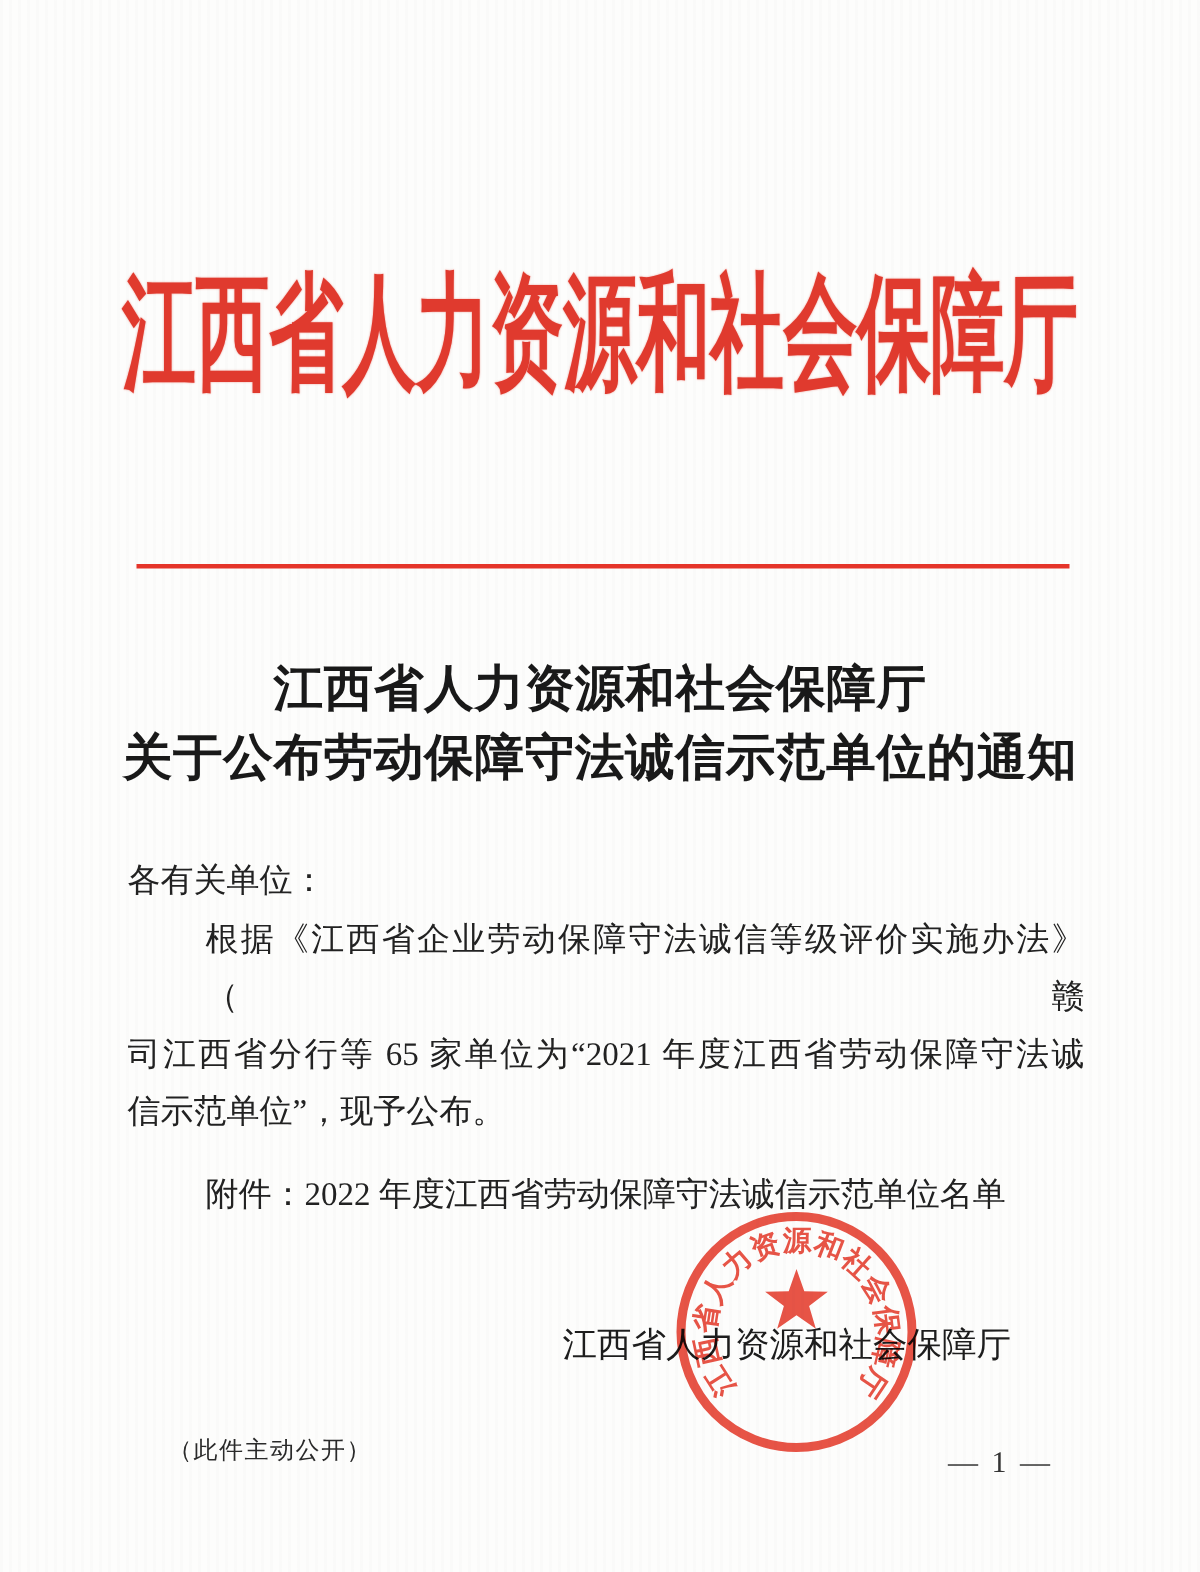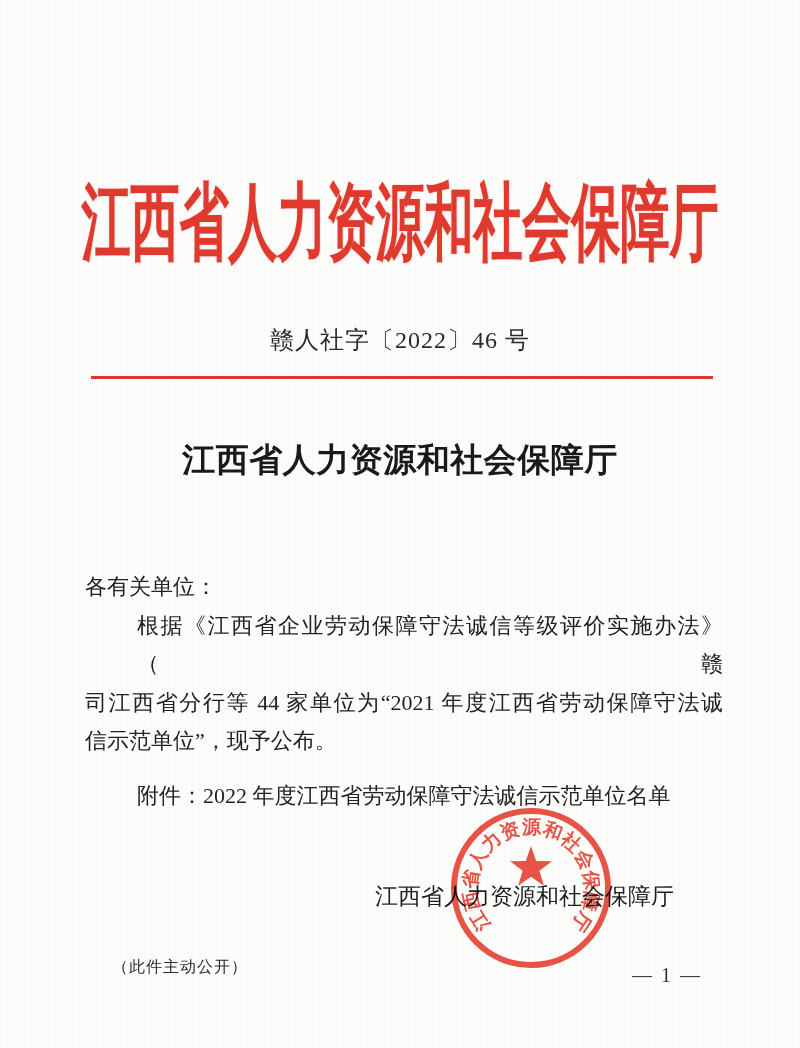--- a/index.html
+++ b/index.html
@@ -64,32 +64,32 @@
 </style>
 </head>
 <body>
 
 <div class="page">
 
   <div class="letterhead">
     <span>江西省人力资源和社会保障厅</span>
   </div>
 
-  <div class="doc-number">赣人社字〔2022〕46 号</div>
 
   <div class="red-rule"></div>
 
   <div class="doc-title">
     <div>江西省人力资源和社会保障厅</div>
+    <div>关于公布劳动保障守法诚信示范单位的通知</div>
   </div>
 
   <div class="body-block">
     <div class="line">各有关单位：</div>
     <div class="line stretch indent">根据《江西省企业劳动保障守法诚信等级评价实施办法》（赣</div>
-    <div class="line stretch">司江西省分行等 44 家单位为“2021 年度江西省劳动保障守法诚</div>
+    <div class="line stretch">司江西省分行等 65 家单位为“2021 年度江西省劳动保障守法诚</div>
     <div class="line">信示范单位”，现予公布。</div>
     <div class="line indent attachment">附件：2022 年度江西省劳动保障守法诚信示范单位名单</div>
   </div>
 
   <div class="signature">
     <div>江西省人力资源和社会保障厅</div>
   </div>
 
   <svg class="seal" viewBox="0 0 170 170">
     <defs>

